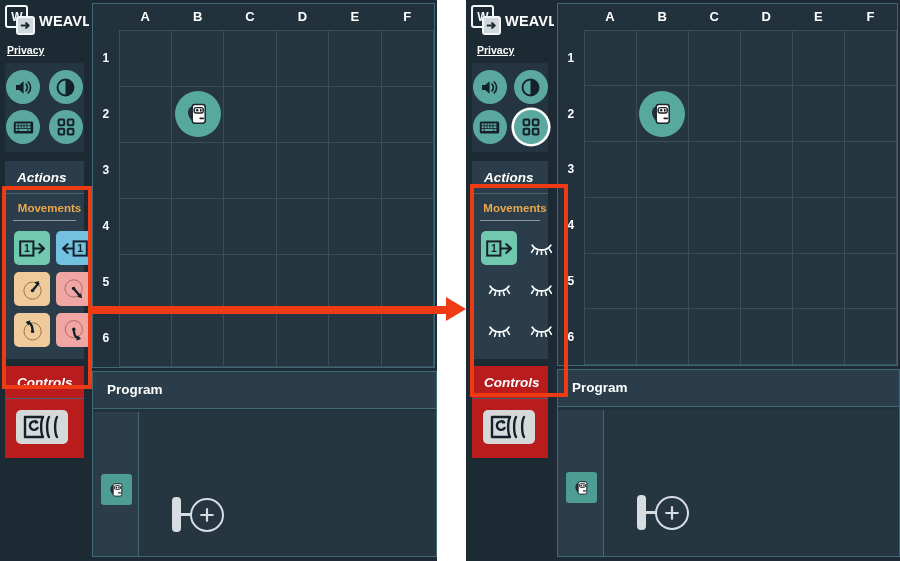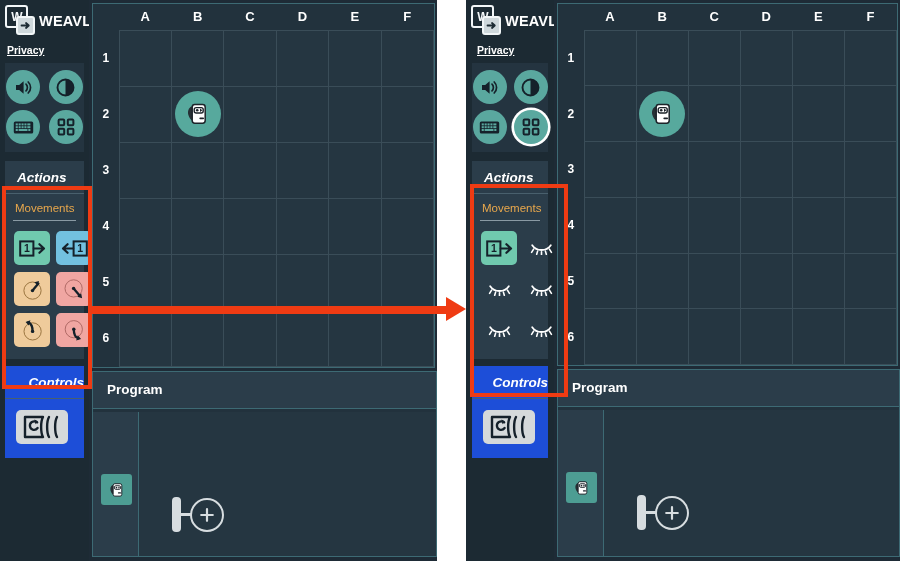--- a/index.html
+++ b/index.html
@@ -63,37 +63,37 @@
   .actions-card {
     position: relative; margin: 9px 5px 0 5px; background: #2b3d4a;
     display: flex; flex-direction: column;
   }
   .panel.right .actions-card { margin: 9px 6px 0 6px; }
   .card-title {
     color: #ffffff; font-size: 13.5px; font-weight: 700; padding: 9px 0 8px 12px;
     border-bottom: 1px solid #49606d;
     font-style: italic;
   }
-  .group-title { color: #e9a84c; font-size: 11.5px; font-weight: 400; padding: 8px 0 6px 10px; }
+  .group-title { color: #e9a84c; font-size: 11.5px; font-weight: 700; padding: 8px 0 6px 10px; text-align: center; }
   .group-rule { height: 1px; background: #8a9aa4; margin: 0 8px 0 8px; }
 
   .tiles { display: grid; grid-template-columns: 1fr 1fr; gap: 7px 6px; padding: 10px 9px 12px 9px; justify-items: center; }
   .tile {
     width: 36px; height: 34px; border-radius: 5px;
     display: flex; align-items: center; justify-content: center;
   }
   .tile.green  { background: #70c9ae; }
   .tile.blue   { background: #72c1e0; }
   .tile.tan    { background: #efcb9b; }
   .tile.pink   { background: #f0a6a2; }
   .tile.hidden-tile { background: transparent; }
   .tile svg { display: block; }
 
   
-  .controls-card { position: relative; margin: 7px 5px 0 5px; background: #1d4ed8; text-align: right; }
+  .controls-card { position: relative; margin: 7px 5px 0 5px; background: #b91c1c; }
   .panel.right .controls-card { margin: 7px 6px 0 6px; }
   .ctl-body { padding: 11px 0 14px 11px; }
   .loop-tile {
     width: 52px; height: 34px; background: #d5d9da; border-radius: 5px;
     display: flex; align-items: center; justify-content: center;
   }
 
   
   .world { position: absolute; top: 0; bottom: 0; background: #1e2b36; }
   .panel.left  .world { left: 89px; right: 0; }

